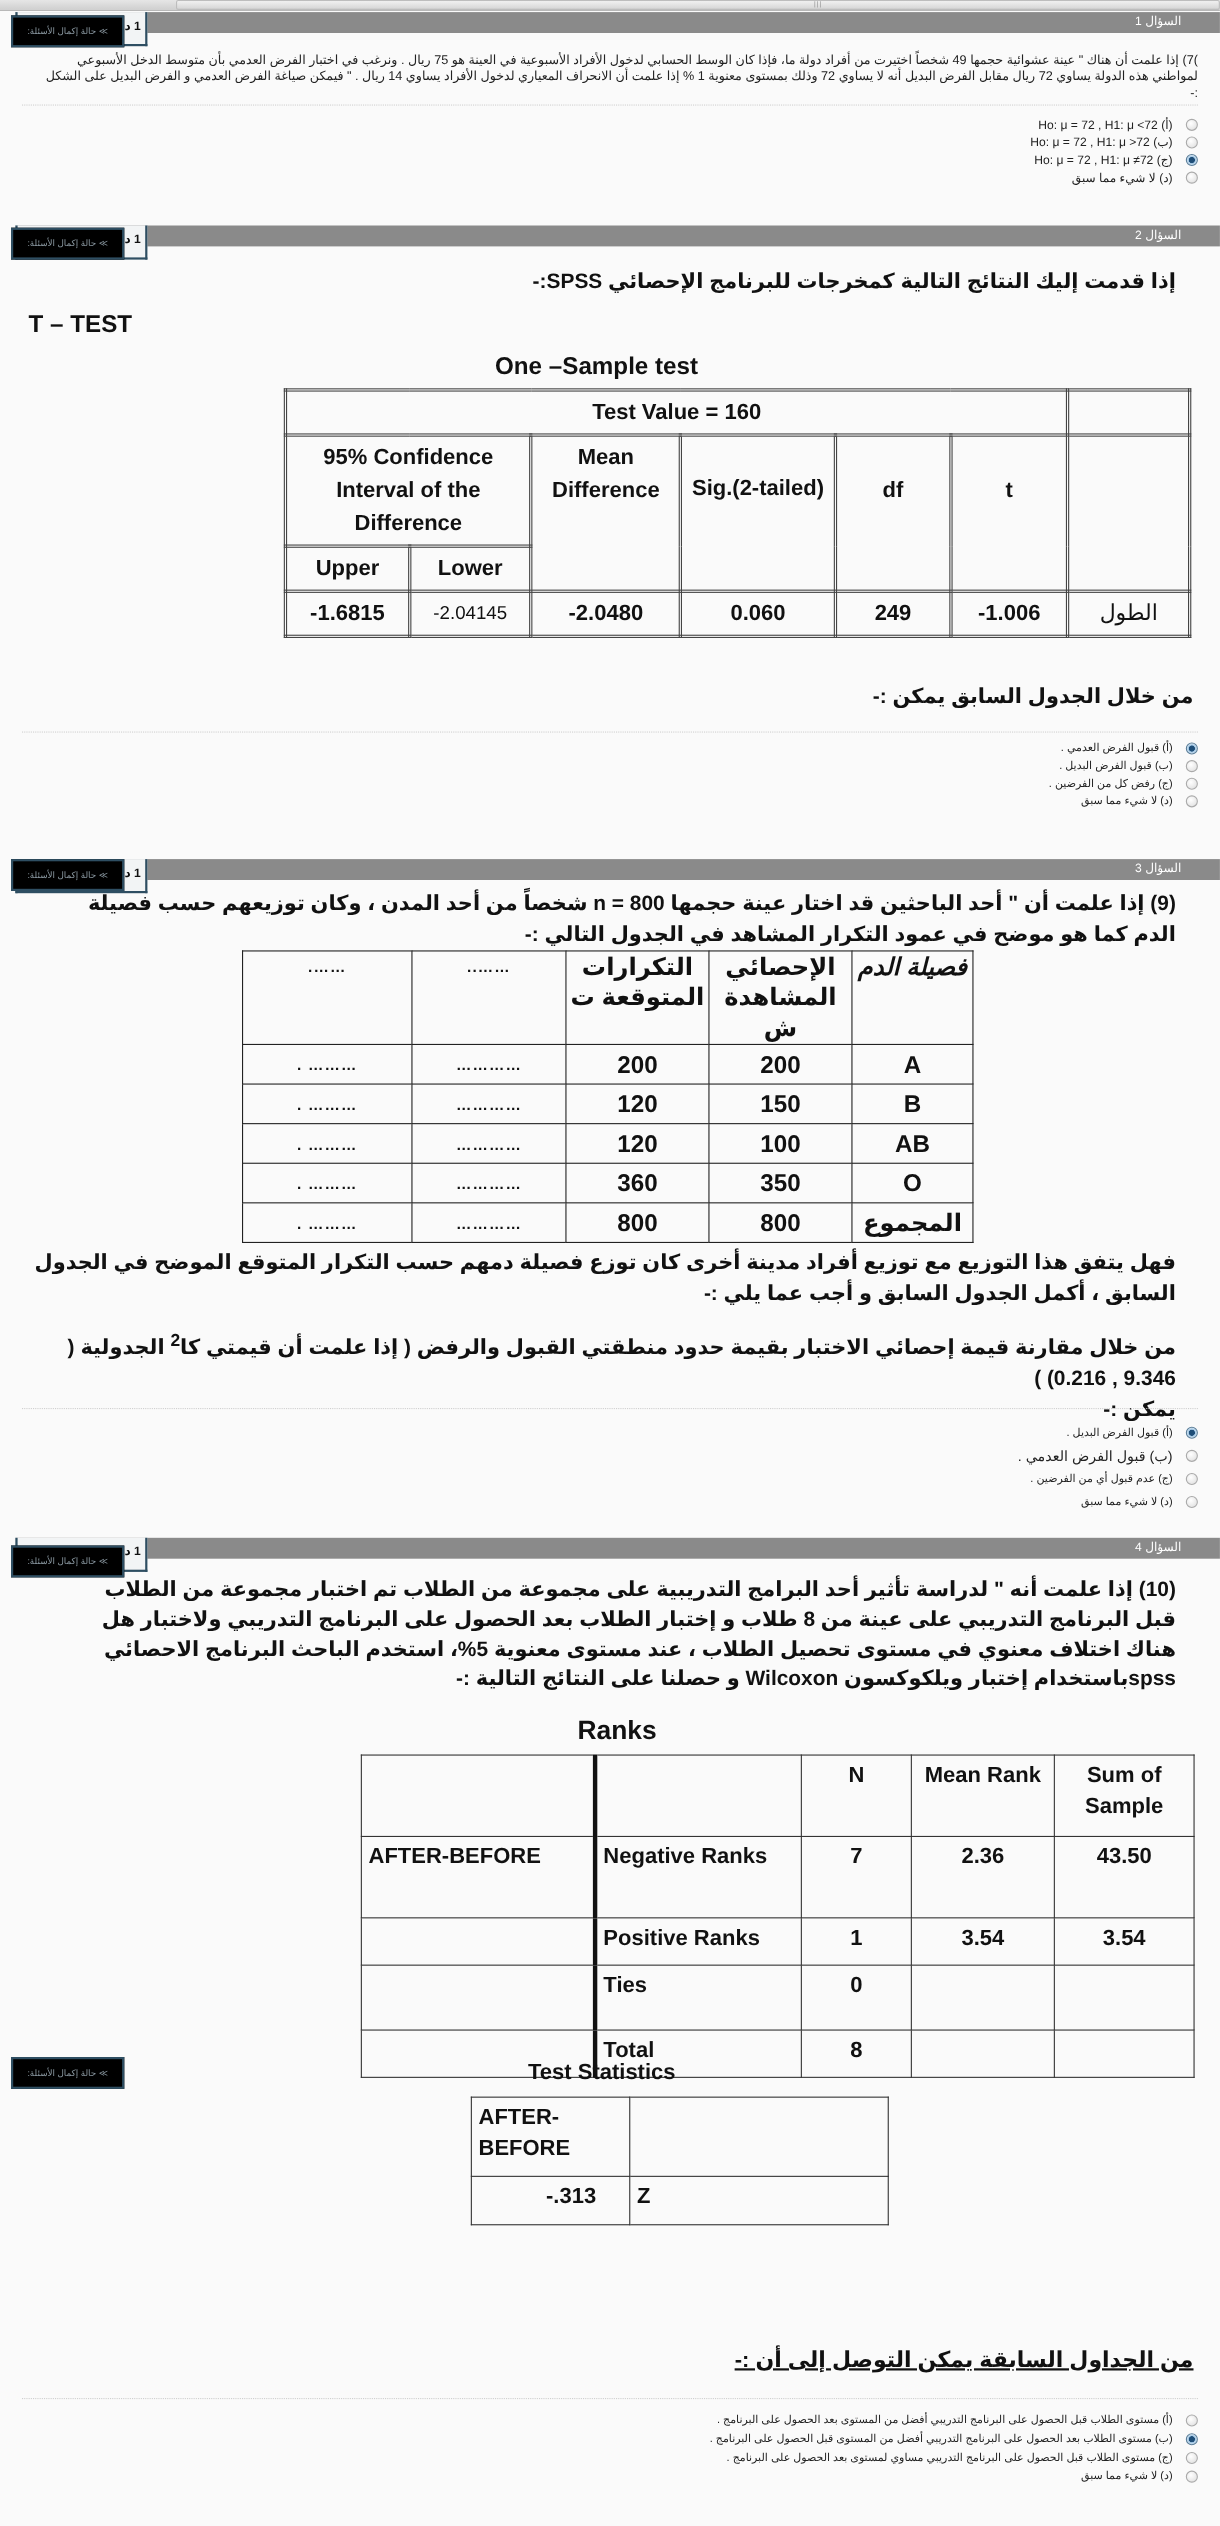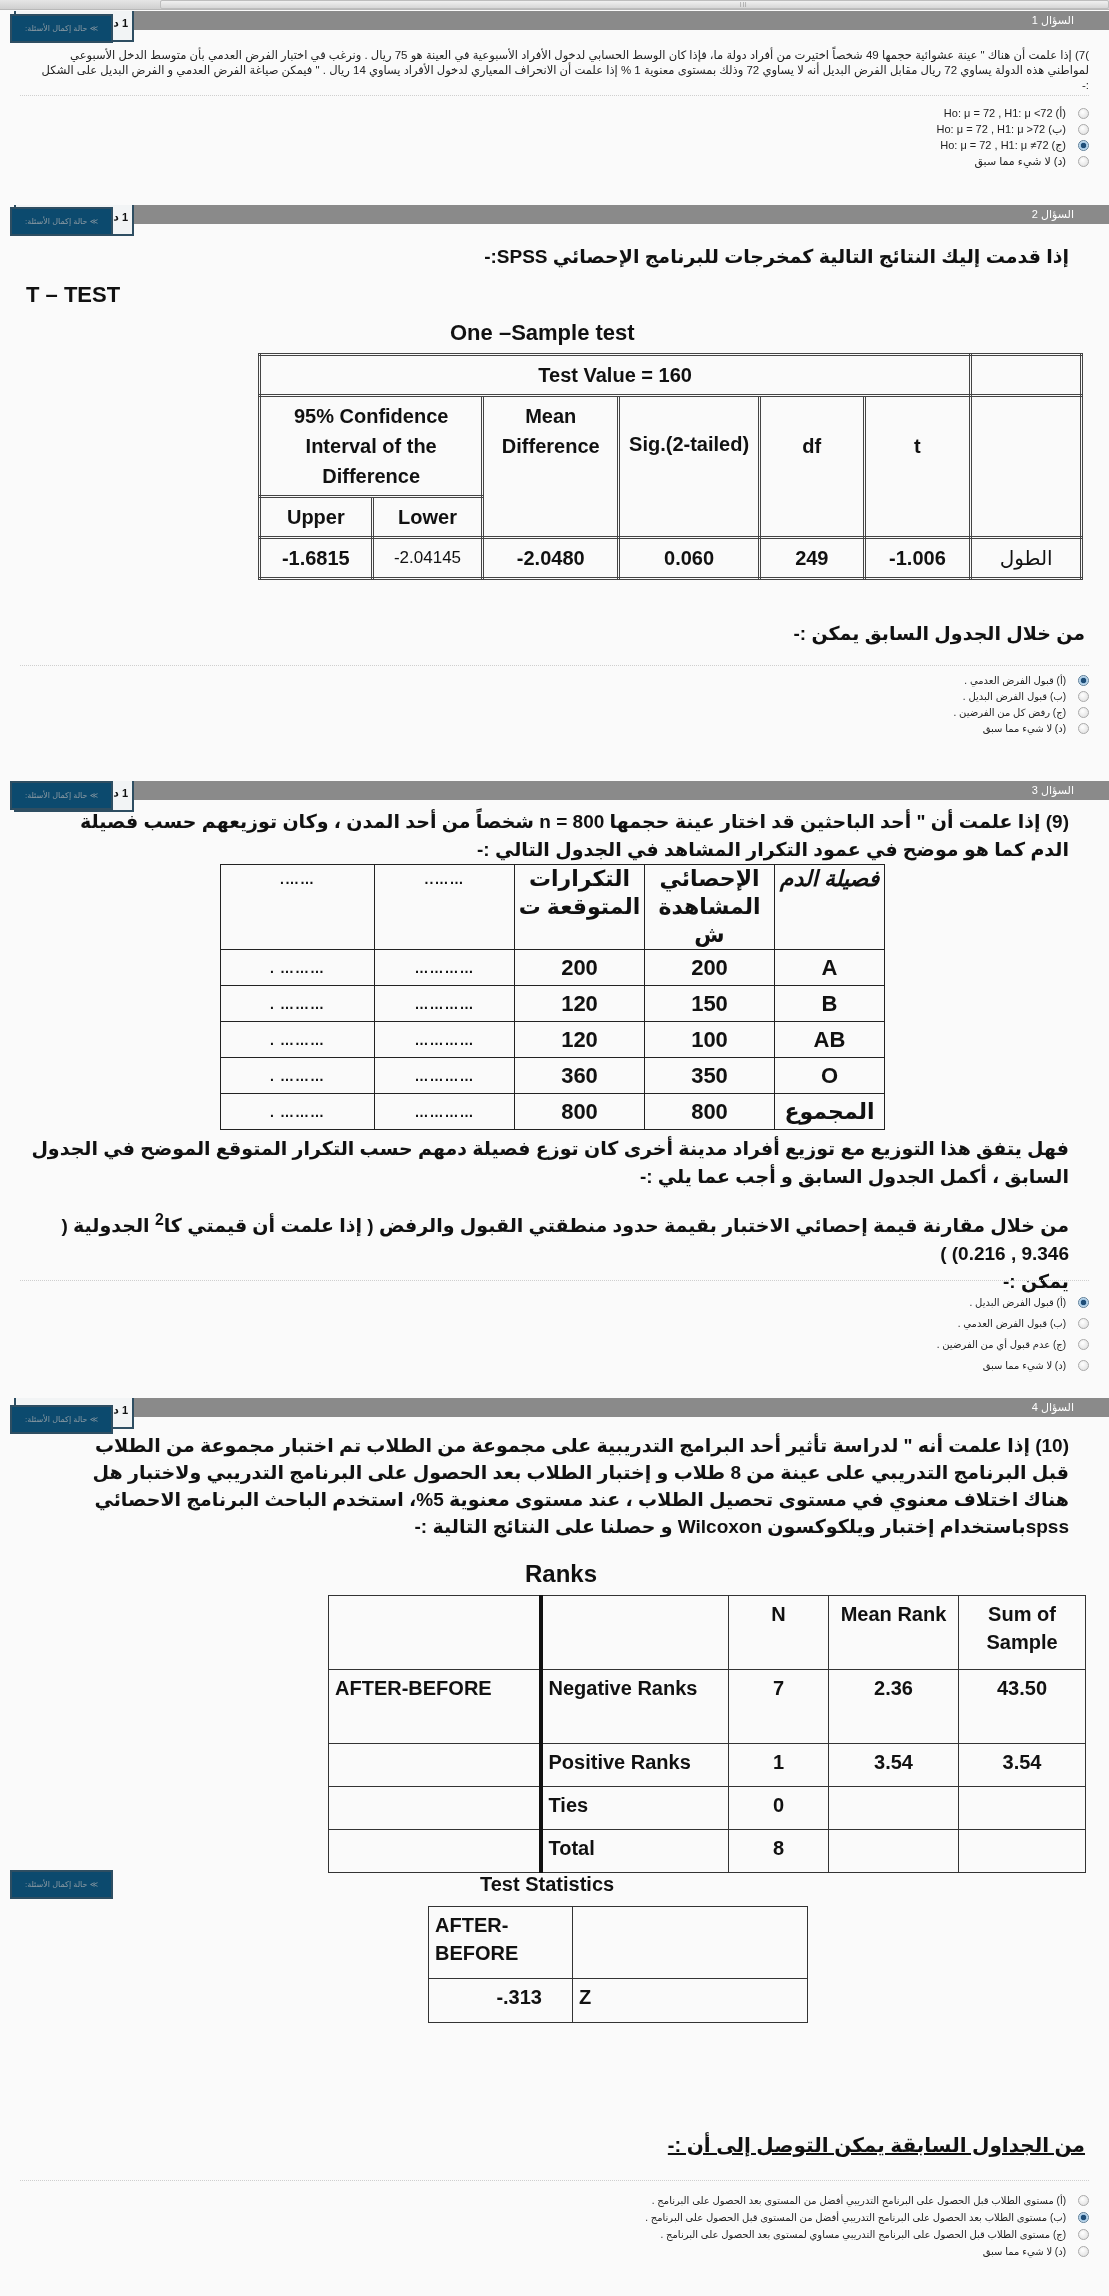--- a/index.html
+++ b/index.html
@@ -5,21 +5,21 @@
   * { box-sizing: border-box; margin: 0; padding: 0; }
   html, body { width: 1109px; background: #fafafa; }
   body { font-family: "Liberation Sans", "DejaVu Sans", sans-serif; color: #111; position: relative; height: 2296px; overflow: hidden; }
   .topscroll { position: absolute; left: 0; top: 0; width: 1109px; height: 10px; background: linear-gradient(#e6e6e6, #cfcfcf); border-bottom: 1px solid #b8b8b8; }
   .topscroll .thumb { position: absolute; left: 160px; right: 0; top: 0; height: 9px; background: linear-gradient(#f0f0f0,#d6d6d6); border: 1px solid #bdbdbd; border-radius: 2px; }
   .topscroll .grip { position: absolute; left: 740px; top: 1px; font-size: 6px; color: #888; letter-spacing: 1px; }
 
   .qbar { position: absolute; left: 14px; width: 1095px; height: 19px; background: #8a8a8a; color: #fff; font-size: 11px; direction: rtl; padding-right: 35px; line-height: 19px; }
   .qbar .qtitle { font-weight: normal; }
   .pts { position: absolute; left: 14px; height: 31px; width: 120px; background: #f2f4f5; border: 2px solid #2e4e62; border-top: none; font-size: 11px; font-weight: bold; direction: rtl; text-align: right; padding: 6px 4px 0 0; }
-  .badge { position: absolute; left: 10px; width: 103px; height: 29px; background: #0c4a6e; border: 2px solid #2e4e62; font-size: 8px; color: #8c9aa3; direction: rtl; text-align: center; line-height: 25px; white-space: nowrap; }
+  .badge { position: absolute; left: 10px; width: 103px; height: 29px; background: #000000; border: 2px solid #2e4e62; font-size: 8px; color: #8c9aa3; direction: rtl; text-align: center; line-height: 25px; white-space: nowrap; }
   .badge .chev { font-size: 8px; color: #8c9aa3; }
 
   .rtl { direction: rtl; text-align: right; }
   .q1text { position: absolute; right: 20px; top: 48px; width: 1050px; font-size: 11.5px; line-height: 15px; color: #222; }
   .sep { position: absolute; left: 20px; right: 20px; border-top: 1px dotted #cfcfcf; }
 
   .opts { position: absolute; right: 20px; direction: rtl; }
   .opt { display: flex; align-items: center; height: 16px; font-size: 11px; color: #222; }
   .radio { width: 11px; height: 11px; border-radius: 50%; border: 1px solid #a9a9a9; background: radial-gradient(circle at 40% 35%, #ffffff, #dcdcdc); margin-left: 12px; flex: none; position: relative; }
   .radio.on { border-color: #5a7d98; background: radial-gradient(circle, #1f4e78 0 2.5px, #9cc3e2 3px, #e7f1f9 5px); }
@@ -208,21 +208,21 @@
   <span>من خلال مقارنة قيمة إحصائي الاختبار بقيمة حدود منطقتي القبول والرفض ( إذا علمت أن قيمتي كا</span><sup>2</sup><span> الجدولية ( 9.346 , 0.216) )</span><br>
   <span>يمكن :-</span>
 </div>
 <div class="sep" style="top:1280px;"></div>
 
 <div class="opts" style="top:1292px;">
   <label class="opt" style="font-size:10px; height:21px;">
       <span class="radio on"></span>
       <span class="lbl">(أ) قبول الفرض البديل .</span>
     </label>
-  <label class="opt" style="font-size:10px; height:21px;">
+  <label class="opt" style="font-size:13px; height:21px;">
       <span class="radio"></span>
       <span class="lbl">(ب) قبول الفرض العدمي .</span>
     </label>
   <label class="opt" style="font-size:10px; height:21px;">
       <span class="radio"></span>
       <span class="lbl">(ج) عدم قبول أي من الفرضين .</span>
     </label>
   <label class="opt" style="font-size:10px; height:21px;">
       <span class="radio"></span>
       <span class="lbl">(د) لا شيء مما سبق</span>
@@ -258,21 +258,21 @@
     <td class="c">2.36</td>
     <td class="c">43.50</td>
   </tr>
   <tr style="height:43px;">
     <td class="thick"></td>
     <td>Positive Ranks</td>
     <td class="c">1</td>
     <td class="c">3.54</td>
     <td class="c">3.54</td>
   </tr>
-  <tr style="height:43px;">
+  <tr style="height:59px;">
     <td class="thick"></td>
     <td>Ties</td>
     <td class="c">0</td>
     <td class="c"></td>
     <td class="c"></td>
   </tr>
   <tr style="height:43px;">
     <td class="thick"></td>
     <td>Total</td>
     <td class="c">8</td>

